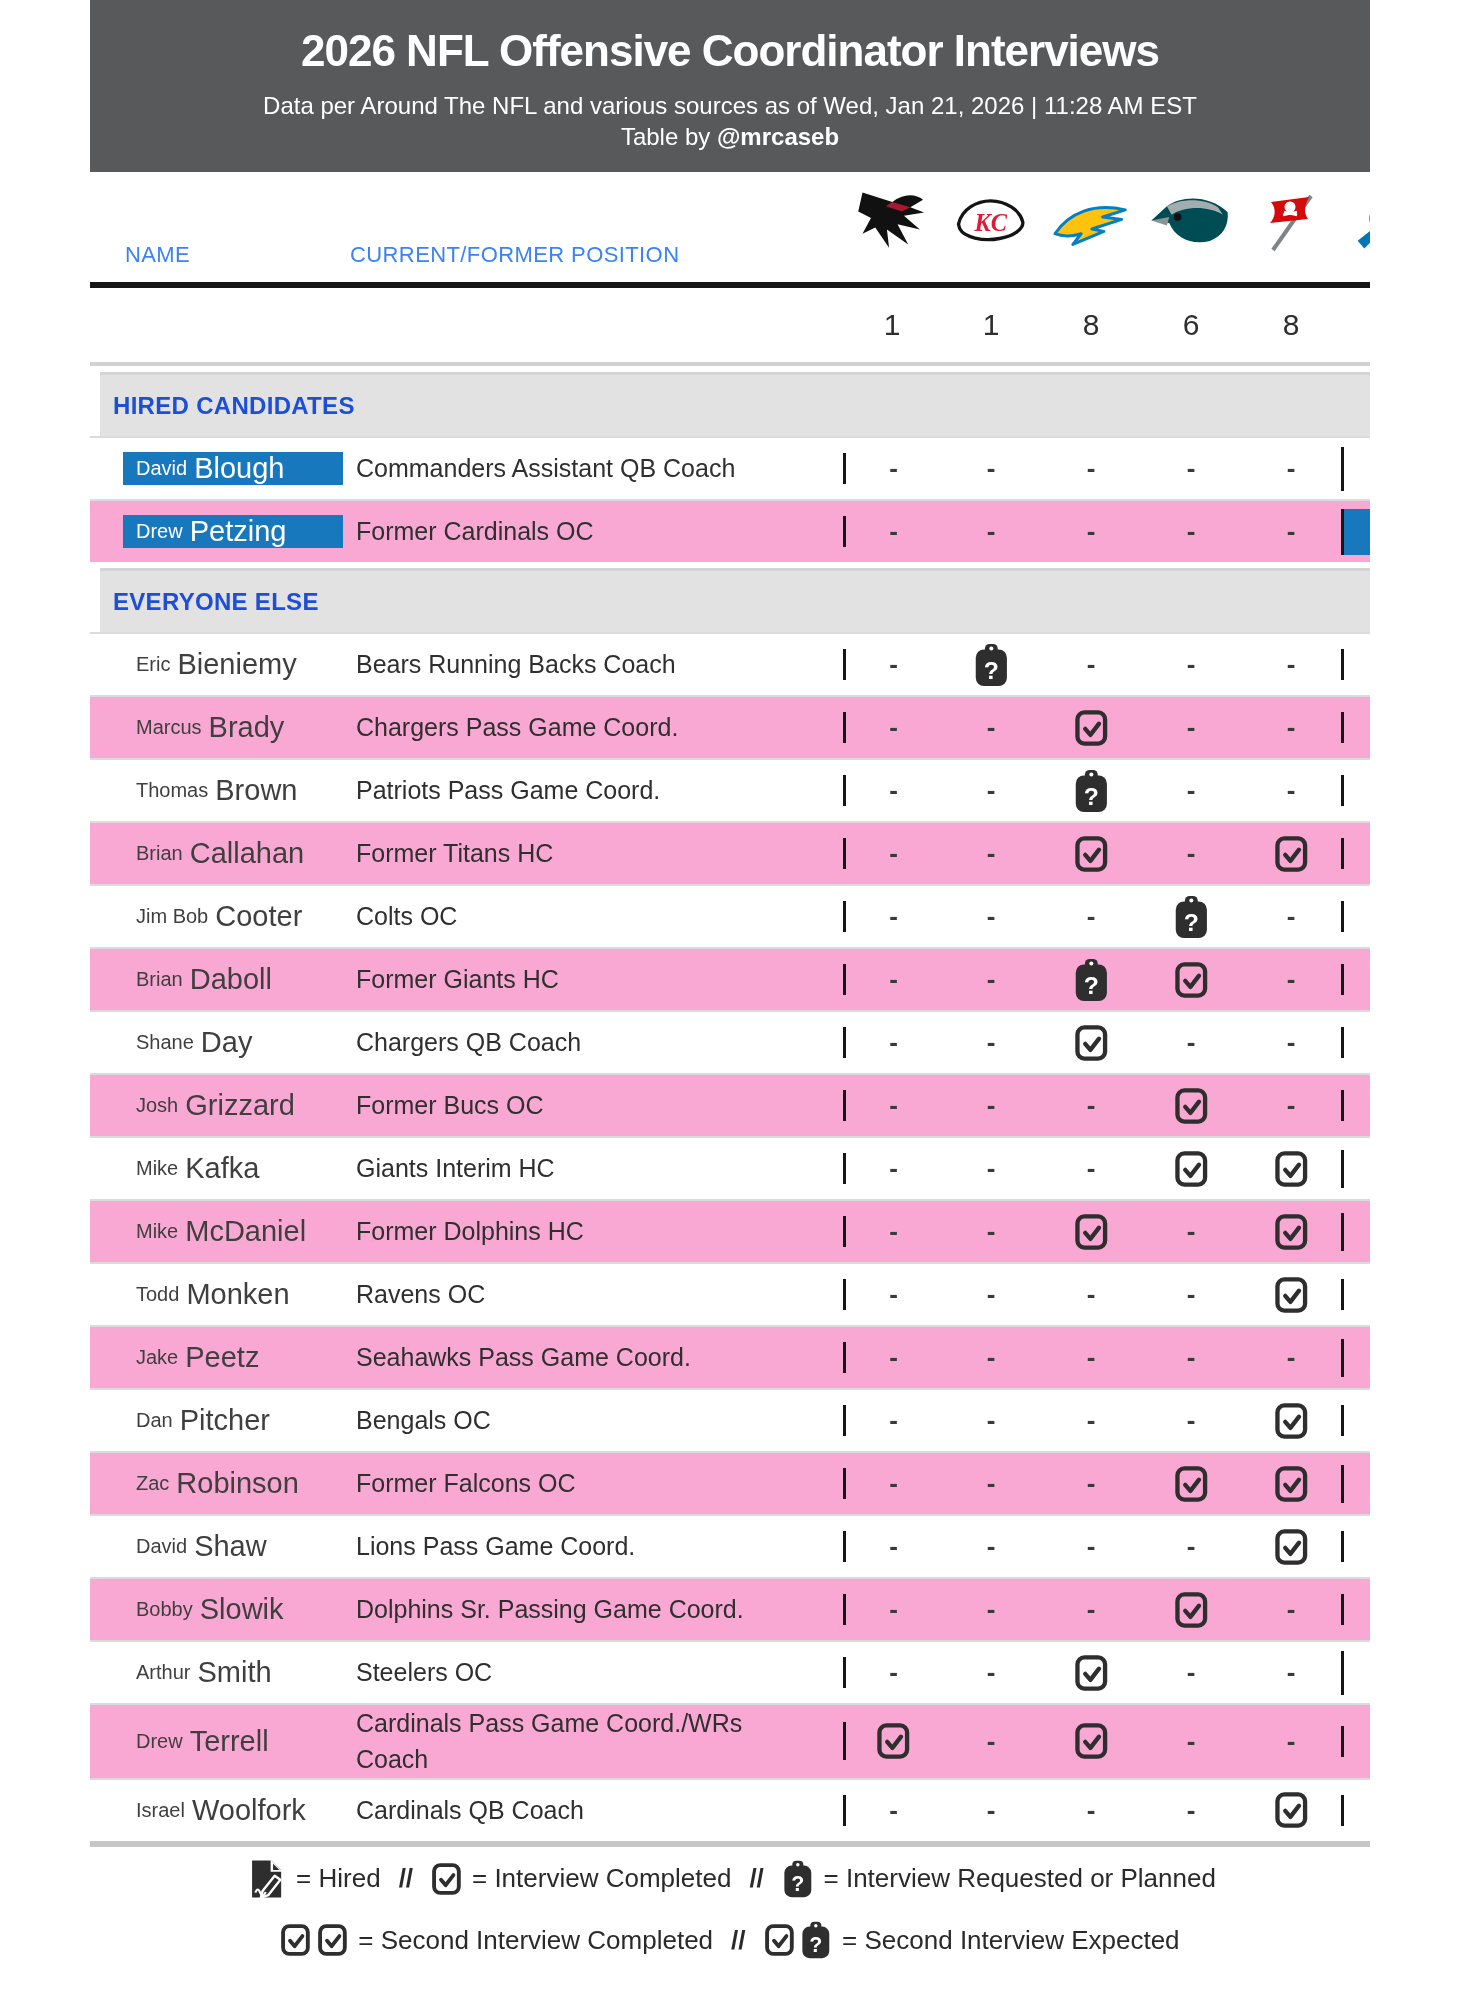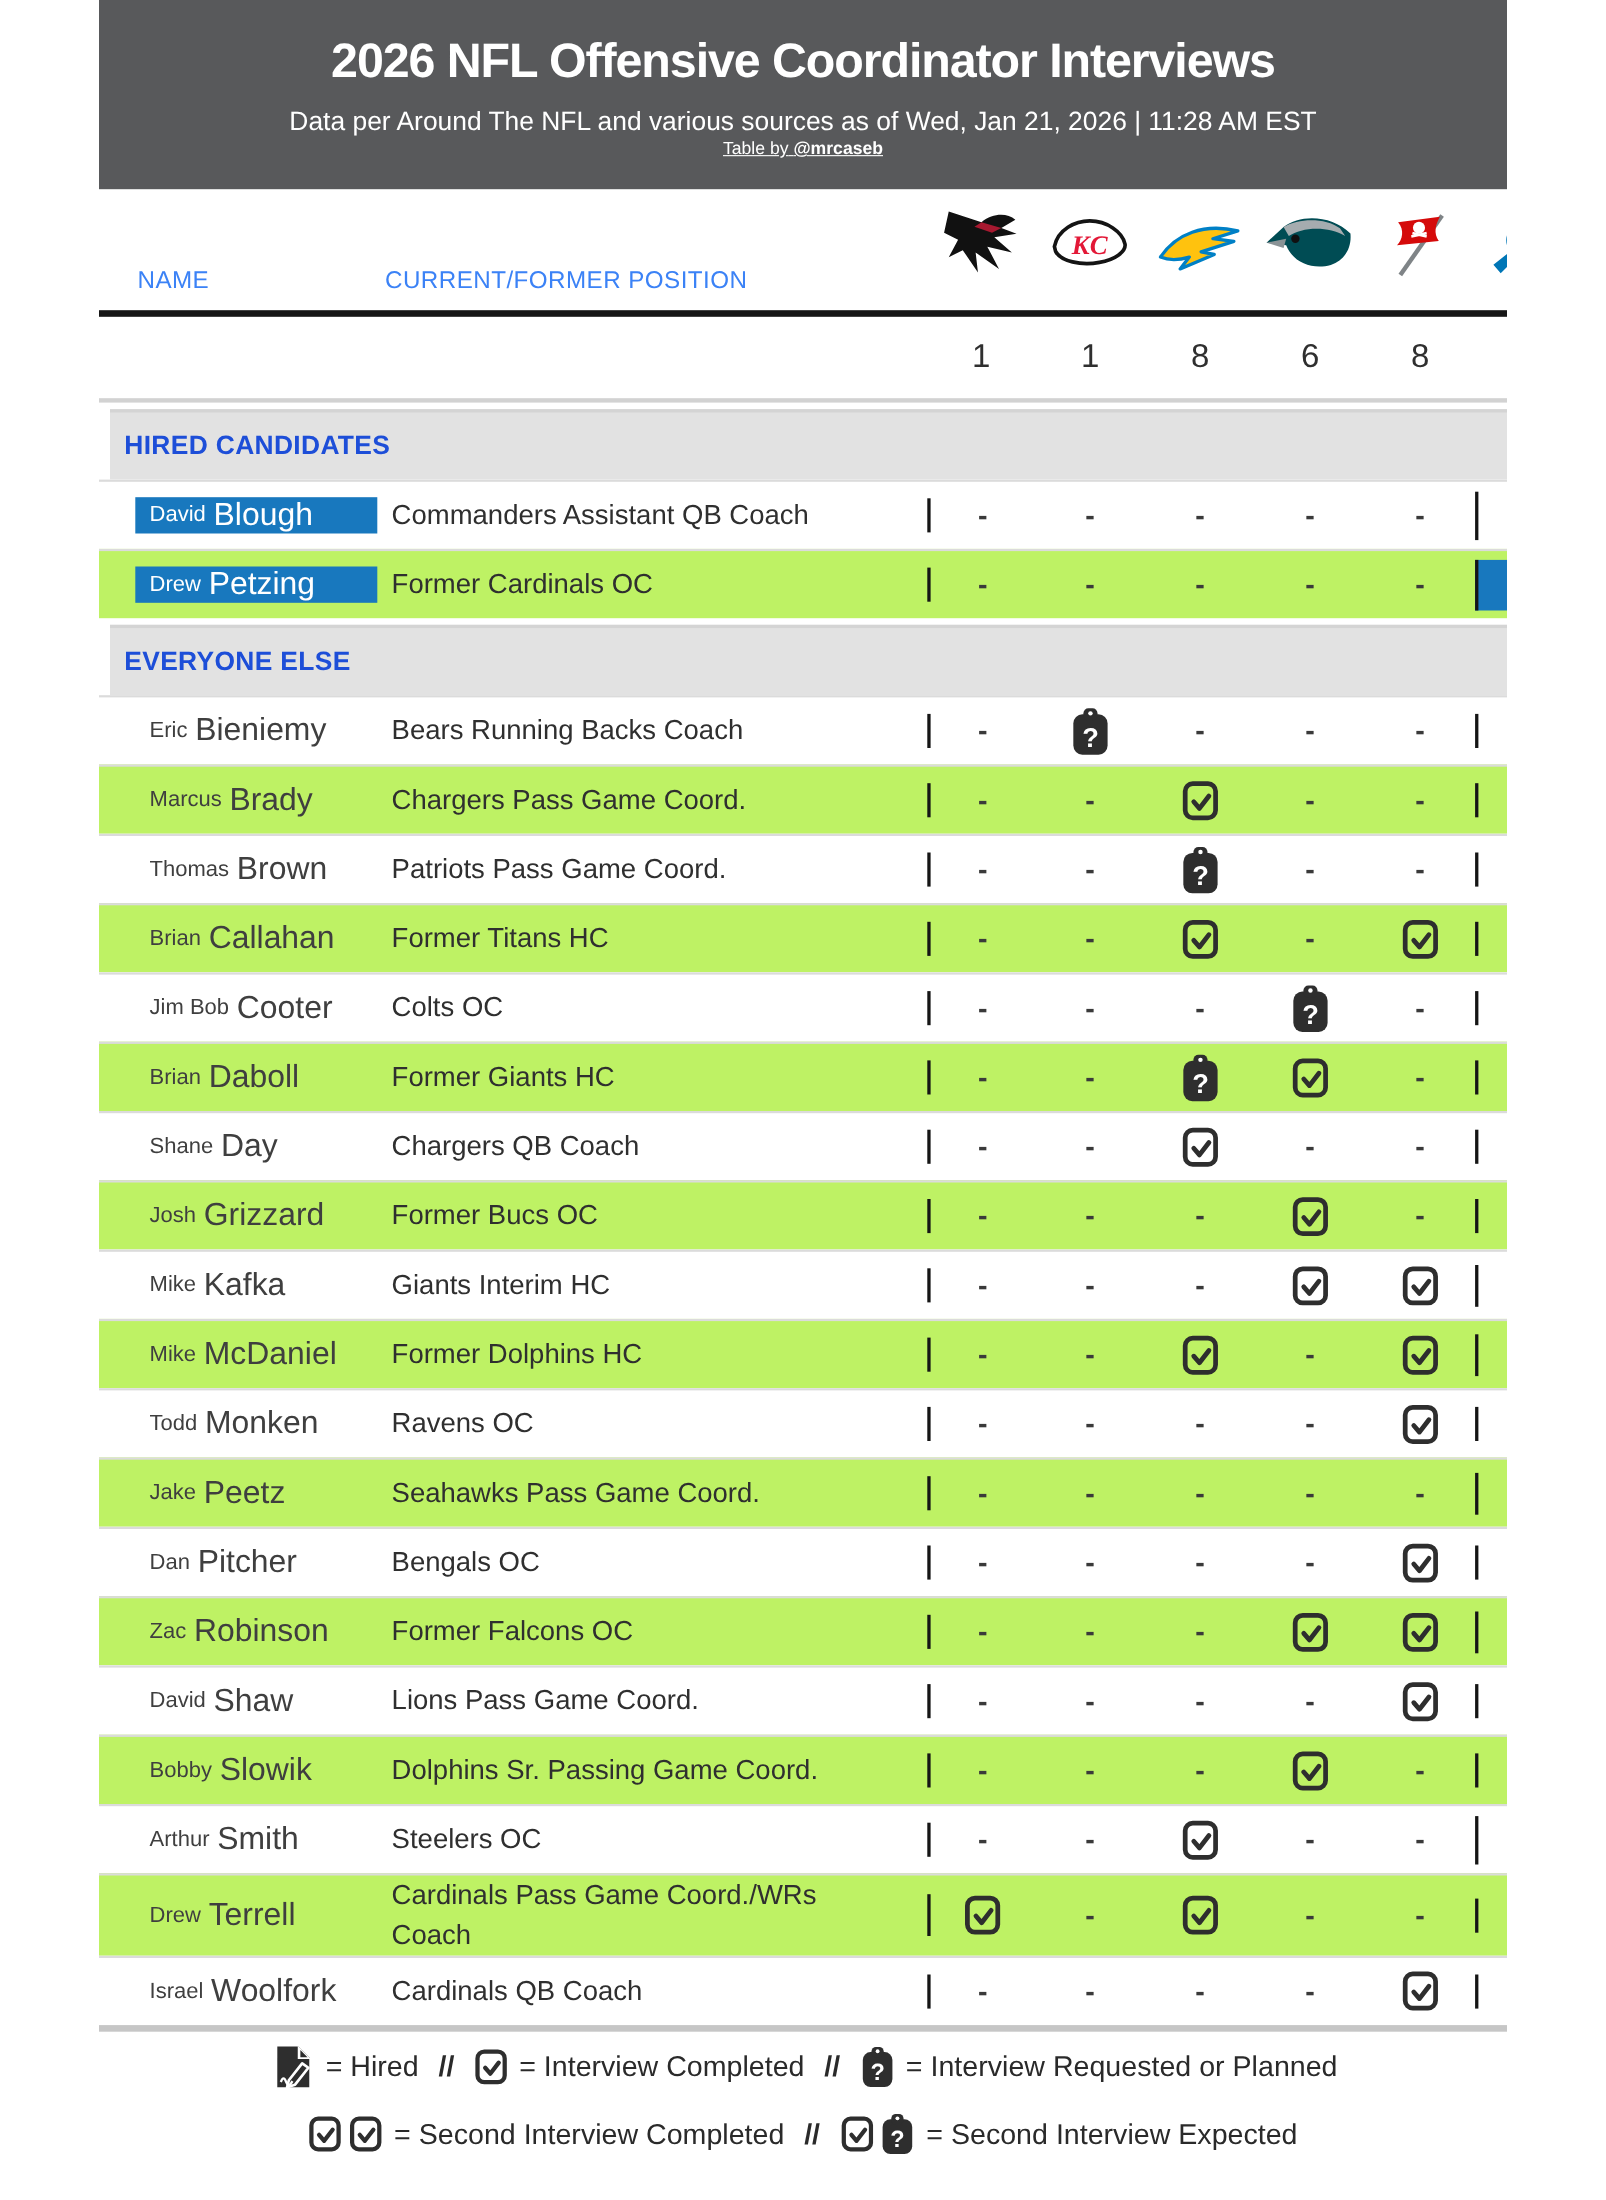--- a/index.html
+++ b/index.html
@@ -5,21 +5,21 @@
   * { margin:0; padding:0; box-sizing:border-box; }
   html,body { background:#fff; }
   body { font-family:"Liberation Sans","DejaVu Sans",sans-serif; color:#2f2f2f; }
   .page { position:relative; width:1280px; height:2000px; margin:0 auto; background:#fff; overflow:hidden; }
 
   
   .banner { height:172px; background:#58595B; color:#fff; text-align:center;
             display:flex; flex-direction:column; justify-content:center; padding-top:6px; }
   .banner .title { font-size:44px; font-weight:bold; letter-spacing:-1px; line-height:1.15; }
   .banner .subtitle { font-size:24px; margin-top:14px; line-height:1.3; }
-  .banner .credit { font-size:16px; line-height:1.3;text-decoration:underline; }
+  .banner .credit { font-size:24px; line-height:1.3; }
   .banner .credit b { font-weight:bold; }
 
   
   .head-area { position:relative; height:110px; }
   .hlabel { position:absolute; bottom:14px; font-size:22px; color:#3b82f6; letter-spacing:.4px; }
   .name-h { left:35px; }
   .pos-h  { left:260px; }
 
   .cols { display:flex; }
   .sp-name { flex:0 0 220px; margin-left:33px; }
@@ -37,21 +37,21 @@
   .thin-rule { height:4px; background:#D2D2D2; }
   .bottom-rule { height:6px; background:#C6C6C6; }
 
   
   .band { height:64px; background:#E2E2E2; margin:6px 0 0 10px; border-top:3px solid #D4D4D4;
           display:flex; align-items:center; padding-left:13px;
           font-size:24px; font-weight:bold; color:#1d4ed8; letter-spacing:.3px; }
 
   
   .row { display:flex; min-height:63px; border-top:2px solid #DBDBDB; background:#fff; align-items:center; }
-  .row.alt { background:#bef264; }
+  .row.alt { background:#f9a8d4; }
   .name-cell { flex:0 0 220px; margin-left:33px; display:flex; align-items:center; padding-left:13px; color:#3F3F3F; }
   .name-cell .fn { font-size:20px; margin-right:7px; white-space:nowrap; }
   .name-cell .ln { font-size:29px; white-space:nowrap; }
   .name-cell.hi { background:var(--blue,#1878BE); color:#fff; margin-top:4px; margin-bottom:4px; }
   .pos-cell { flex:0 0 500px; display:flex; align-items:center; padding-left:13px; }
   .pos-text { font-size:25px; color:#2F2F2F; max-width:430px; line-height:1.45; }
   .row .c0, .row .c5 { border-left:3px solid #151515; }
   .cell .dash { font-size:26px; font-weight:bold; color:#3A3A3A; }
   .cell.hired-bg { background:var(--blue,#1878BE); }
   .cell svg { display:block; }

